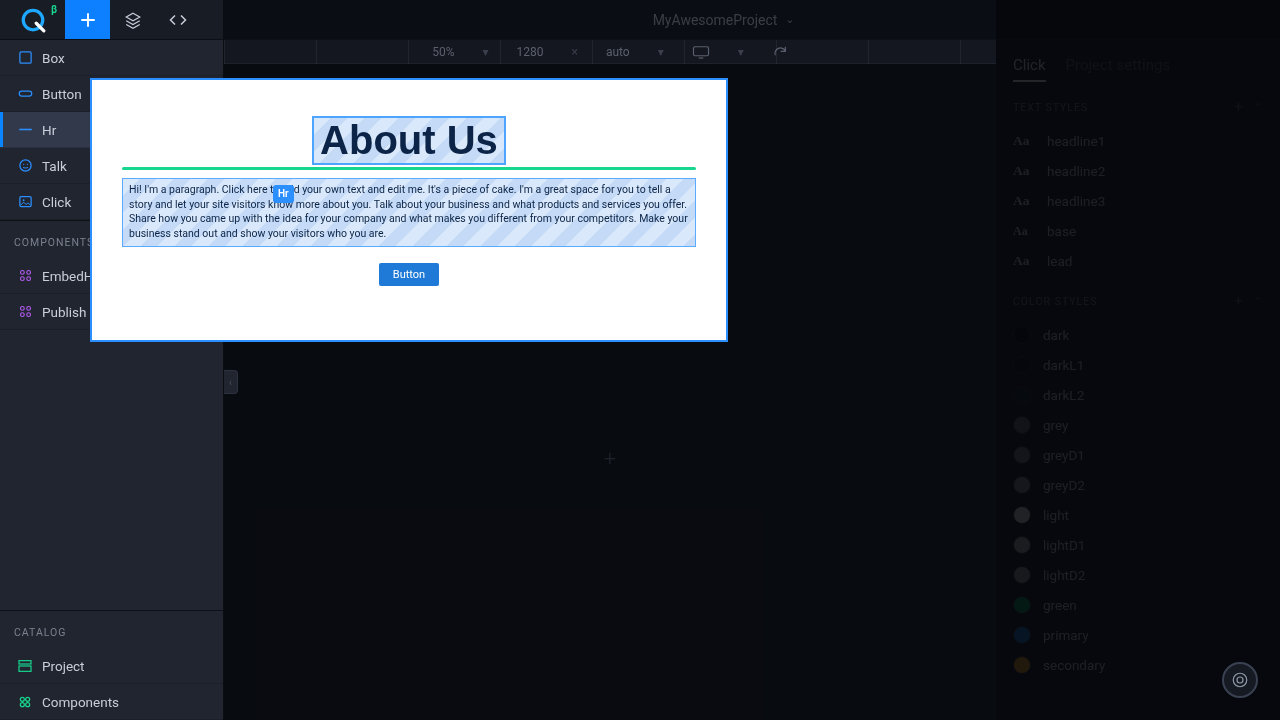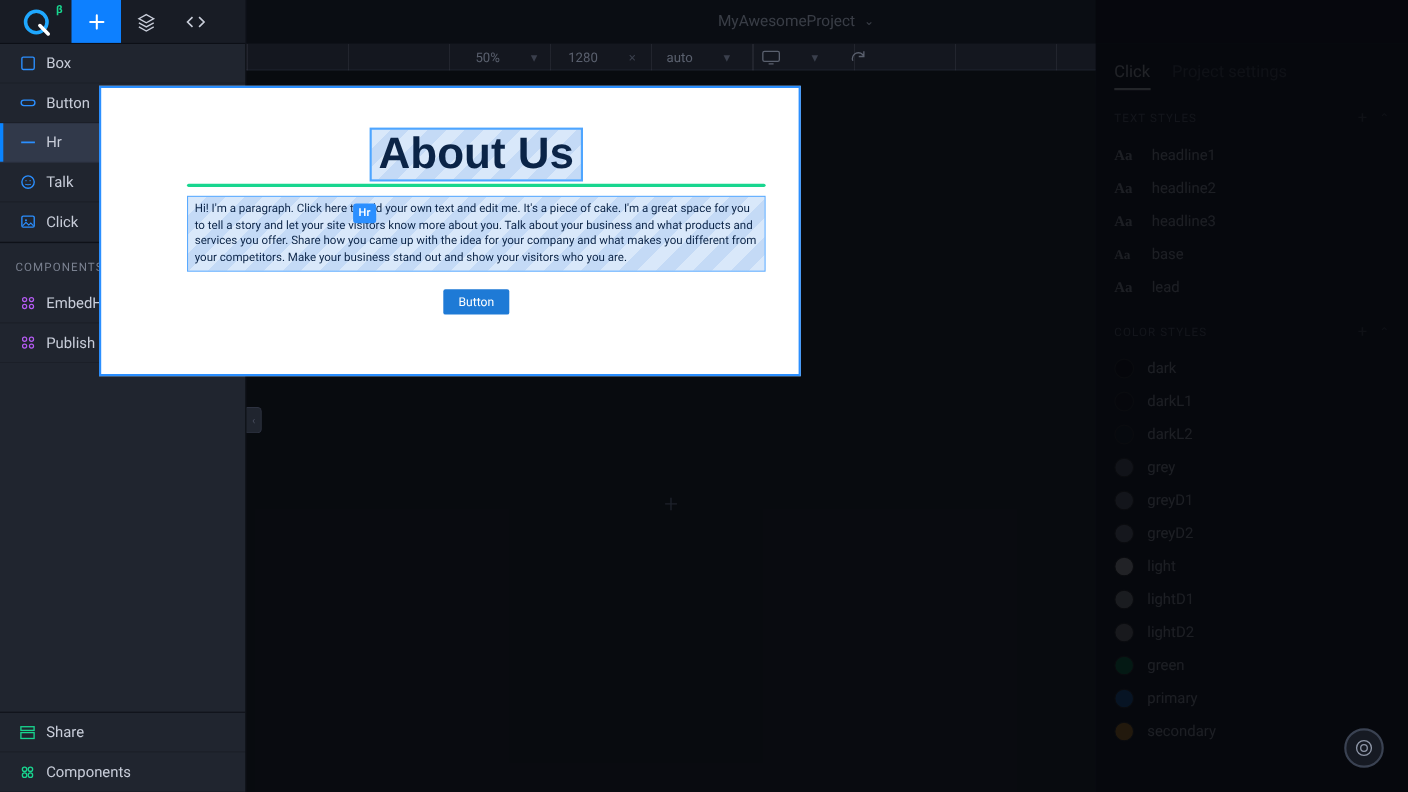--- a/index.html
+++ b/index.html
@@ -97,21 +97,21 @@
 
   
   .canvas-wrap { position:absolute; left:224px; right:284px; top:64px; bottom:0; background:#0f1218;}
   .slot-btn { position:absolute; left:50%; transform:translateX(-50%); color:#3d4454; font-size:22px; font-weight:300; cursor:pointer;}
   .slot-top { top:42px; } .slot-bot { top:382px;}
 
   .frame {
     position:absolute; left:90px; top:78px; width:638px; height:264px;
     background:#fff; border:2px solid #2b8fff;
   }
-  .frame-inner { padding:36px 30px 20px; text-align:center; position:relative;margin-left:48px;}
+  .frame-inner { padding:36px 30px 20px; text-align:center; position:relative;}
   .h1box {
     display:inline-block; border:2px solid #4ea5ff; padding:0 6px 0;
     background: repeating-linear-gradient(135deg, #d9e8fa 0 12px, #c4daf6 12px 24px);
   }
   .h1box h1 { font-family: Arial, sans-serif; font-weight:900; font-size:40px; color:#0b2447;}
   .dropline { height:3px; background:#18d68f; margin:2px 0 0; border-radius:2px;}
   .pbox {
     margin-top:8px; text-align:left; font-size:10.5px; line-height:1.4; color:#0b2447;
     border:1px solid #5aaaff; padding:4px 6px;
     background: repeating-linear-gradient(135deg, #d9e8fa 0 12px, #c4daf6 12px 24px);
@@ -278,28 +278,29 @@
           <circle cx="7" cy="7" r="3" fill="none" stroke="#b55bf2" stroke-width="1.8"></circle>
           <circle cx="17" cy="7" r="3" fill="none" stroke="#b55bf2" stroke-width="1.8"></circle>
           <circle cx="7" cy="17" r="3" fill="none" stroke="#b55bf2" stroke-width="1.8"></circle>
           <circle cx="17" cy="17" r="3" fill="none" stroke="#b55bf2" stroke-width="1.8"></circle>
         </svg>
       </span>
     <span>Publish</span>
   </div>
 
   <div class="cat-block">
+    <div class="sect-title">CATALOG</div>
     <div class="row">
       <span class="ic">
           <svg width="16" height="16" viewBox="0 0 24 24">
             <rect x="3" y="4" width="18" height="5" fill="none" stroke="#18d68f" stroke-width="1.8"></rect>
             <rect x="3" y="12" width="18" height="8" fill="none" stroke="#18d68f" stroke-width="1.8"></rect>
           </svg>
         </span>
-      <span>Share</span>
+      <span>Project</span>
     </div>
     <div class="row">
       <span class="ic">
           <svg width="16" height="16" viewBox="0 0 24 24">
             <circle cx="8" cy="8" r="3" fill="none" stroke="#18d68f" stroke-width="1.8"></circle>
             <circle cx="16" cy="8" r="3" fill="none" stroke="#18d68f" stroke-width="1.8"></circle>
             <circle cx="8" cy="16" r="3" fill="none" stroke="#18d68f" stroke-width="1.8"></circle>
             <circle cx="16" cy="16" r="3" fill="none" stroke="#18d68f" stroke-width="1.8"></circle>
           </svg>
         </span>

